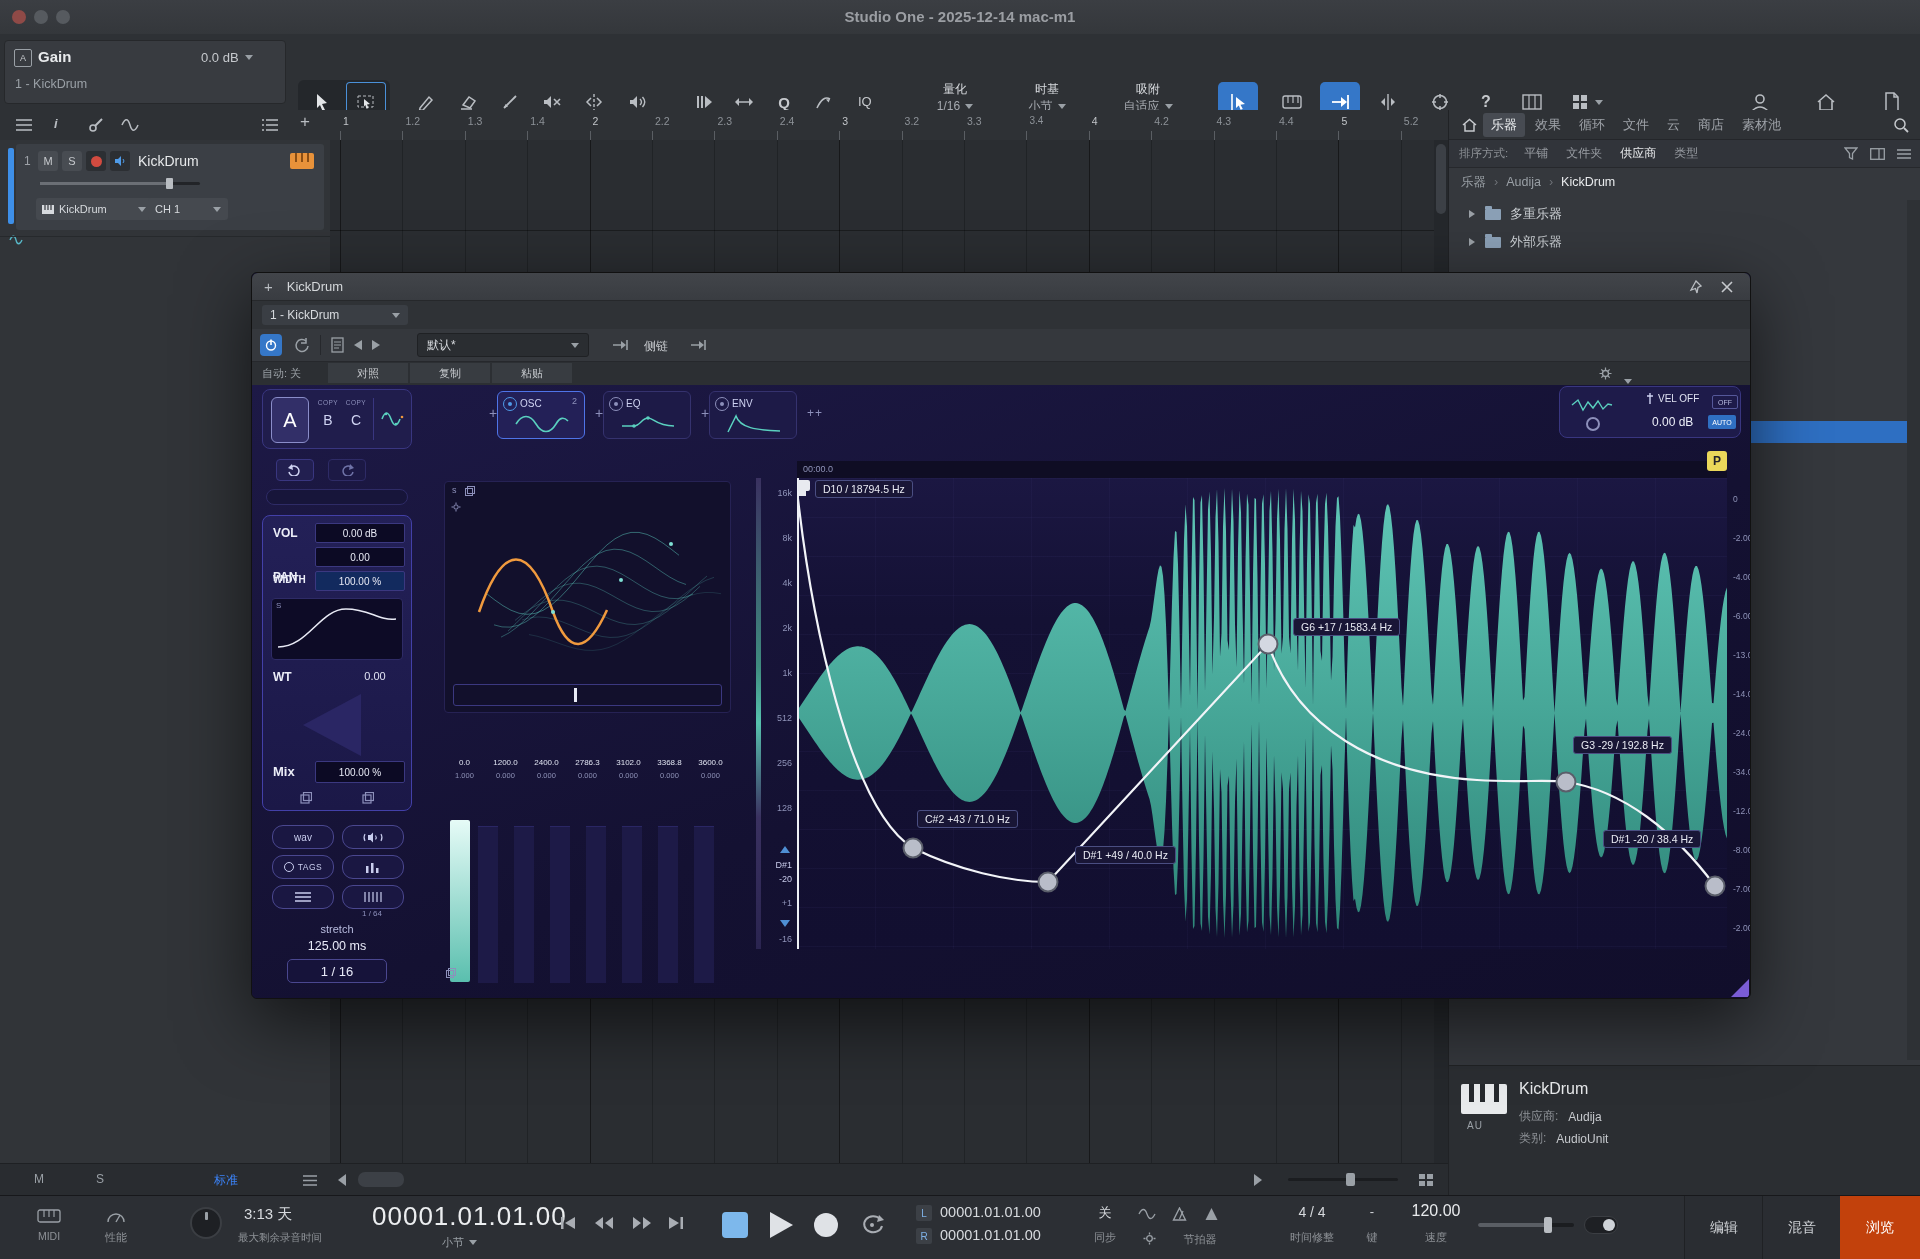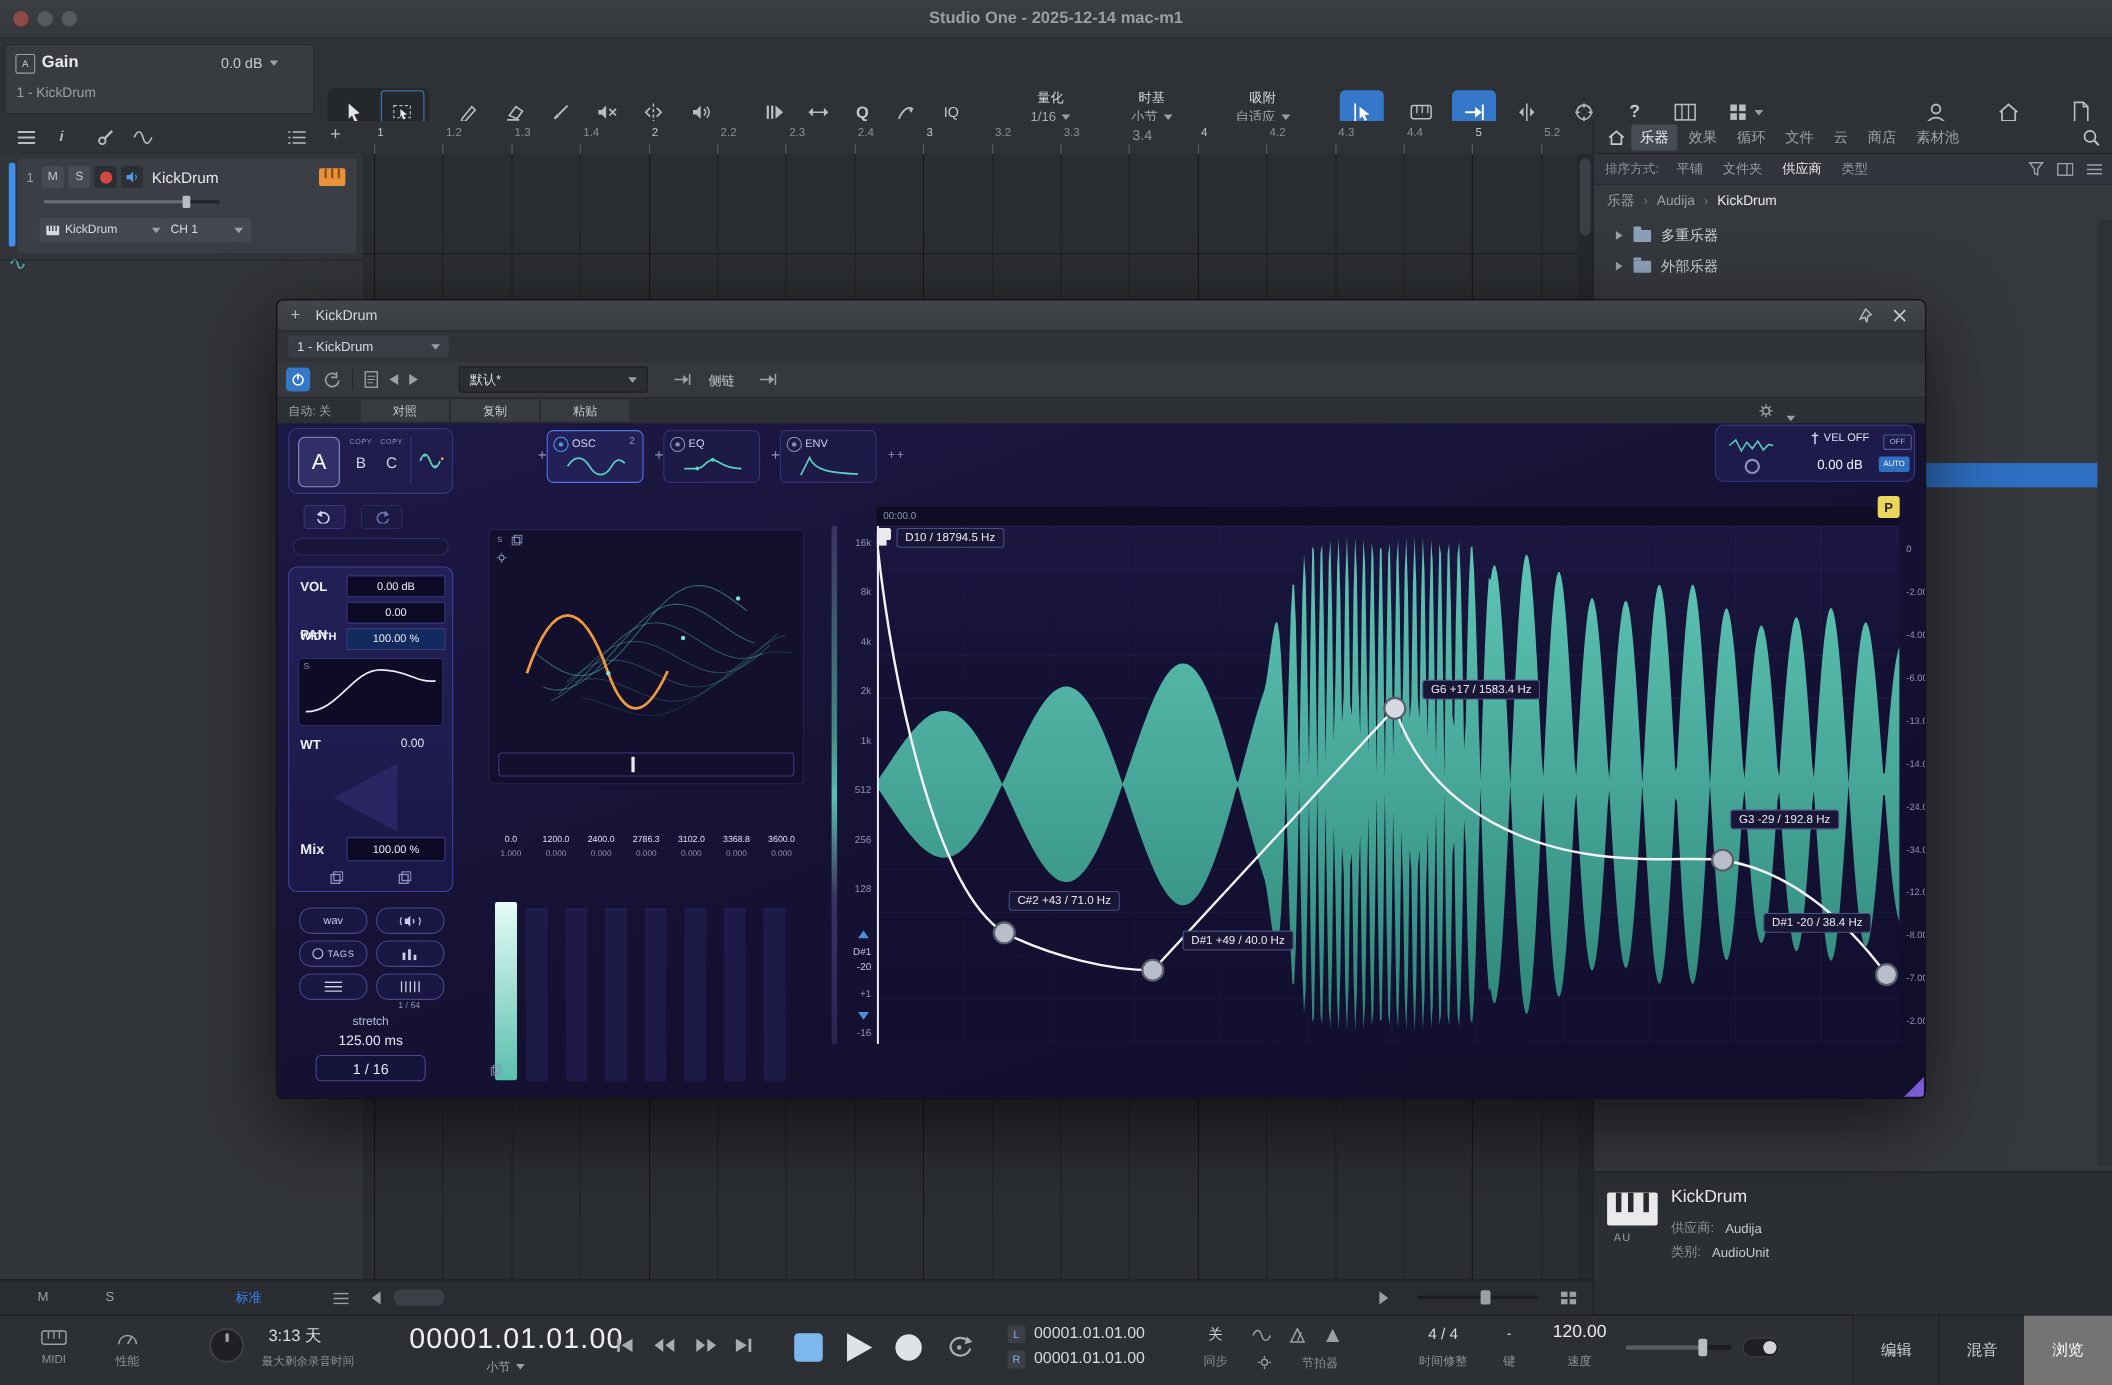--- a/index.html
+++ b/index.html
@@ -246,21 +246,21 @@
         <div style="position: absolute; left: 387.4px; top: 5px; font-size: 10.5px; color: rgb(141, 146, 152);">2.3</div>
         <div style="position: absolute; left: 384.4px; bottom: 0px; width: 1px; height: 9px; background: rgb(90, 94, 99);"></div>
         <div style="position: absolute; left: 449.8px; top: 5px; font-size: 10.5px; color: rgb(141, 146, 152);">2.4</div>
         <div style="position: absolute; left: 446.8px; bottom: 0px; width: 1px; height: 9px; background: rgb(90, 94, 99);"></div>
         <div style="position: absolute; left: 512.2px; top: 5px; font-size: 10.5px; color: rgb(194, 197, 201);">3</div>
         <div style="position: absolute; left: 509.2px; bottom: 0px; width: 1px; height: 9px; background: rgb(90, 94, 99);"></div>
         <div style="position: absolute; left: 574.6px; top: 5px; font-size: 10.5px; color: rgb(141, 146, 152);">3.2</div>
         <div style="position: absolute; left: 571.6px; bottom: 0px; width: 1px; height: 9px; background: rgb(90, 94, 99);"></div>
         <div style="position: absolute; left: 637px; top: 5px; font-size: 10.5px; color: rgb(141, 146, 152);">3.3</div>
         <div style="position: absolute; left: 634px; bottom: 0px; width: 1px; height: 9px; background: rgb(90, 94, 99);"></div>
-        <div style="position: absolute; left: 699.4px; top: 5px; font-size: 13px; color: rgb(141, 146, 152);">3.4</div>
+        <div style="position: absolute; left: 699.4px; top: 5px; font-size: 10px; color: rgb(141, 146, 152);">3.4</div>
         <div style="position: absolute; left: 696.4px; bottom: 0px; width: 1px; height: 9px; background: rgb(90, 94, 99);"></div>
         <div style="position: absolute; left: 761.8px; top: 5px; font-size: 10.5px; color: rgb(194, 197, 201);">4</div>
         <div style="position: absolute; left: 758.8px; bottom: 0px; width: 1px; height: 9px; background: rgb(90, 94, 99);"></div>
         <div style="position: absolute; left: 824.2px; top: 5px; font-size: 10.5px; color: rgb(141, 146, 152);">4.2</div>
         <div style="position: absolute; left: 821.2px; bottom: 0px; width: 1px; height: 9px; background: rgb(90, 94, 99);"></div>
         <div style="position: absolute; left: 886.6px; top: 5px; font-size: 10.5px; color: rgb(141, 146, 152);">4.3</div>
         <div style="position: absolute; left: 883.6px; bottom: 0px; width: 1px; height: 9px; background: rgb(90, 94, 99);"></div>
         <div style="position: absolute; left: 949px; top: 5px; font-size: 10.5px; color: rgb(141, 146, 152);">4.4</div>
         <div style="position: absolute; left: 946px; bottom: 0px; width: 1px; height: 9px; background: rgb(90, 94, 99);"></div>
         <div style="position: absolute; left: 1011.4px; top: 5px; font-size: 10.5px; color: rgb(194, 197, 201);">5</div>
@@ -949,16 +949,16 @@
     <div class="abs" style="left:1478px;top:27px;width:96px;height:4px;background:#1b1d20;border-radius:2px;">
       <div style="position:absolute;left:0;top:0;width:70px;height:4px;background:#5a5e64;border-radius:2px;"></div>
       <div style="position:absolute;left:66px;top:-6px;width:8px;height:16px;background:#b9bdc2;border-radius:2px;"></div>
     </div>
     <div class="abs" style="left:1584px;top:20px;width:34px;height:18px;border-radius:9px;background:#1e2024;border:1px solid #3b3e43;box-sizing:border-box;">
       <div style="position:absolute;right:2px;top:2px;width:12px;height:12px;border-radius:50%;background:#cfd3d8;"></div>
     </div>
 
     <div class="abs ctr" style="left:1684px;top:0;width:78px;height:64px;background:#2a2d32;border-left:1px solid #1f2124;font-size:14px;color:#cfd2d6;">编辑</div>
     <div class="abs ctr" style="left:1762px;top:0;width:78px;height:64px;background:#2a2d32;border-left:1px solid #1f2124;font-size:14px;color:#cfd2d6;">混音</div>
-    <div class="abs ctr" style="left:1840px;top:0;width:80px;height:64px;background:#737373;font-size:14px;color:#ffffff;">浏览</div>
+    <div class="abs ctr" style="left:1840px;top:0;width:80px;height:64px;background:#c2410c;font-size:14px;color:#ffffff;">浏览</div>
   </div>
 
 </div>
 
 </body></html>

